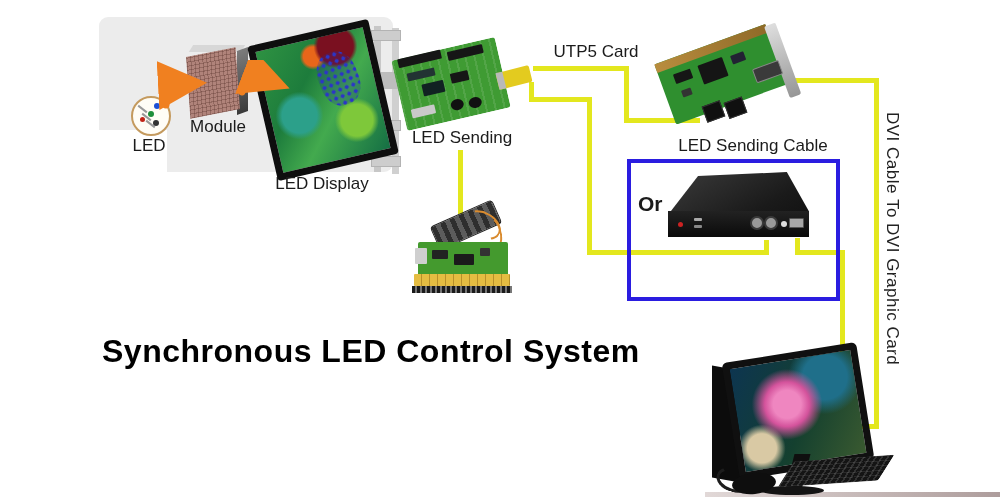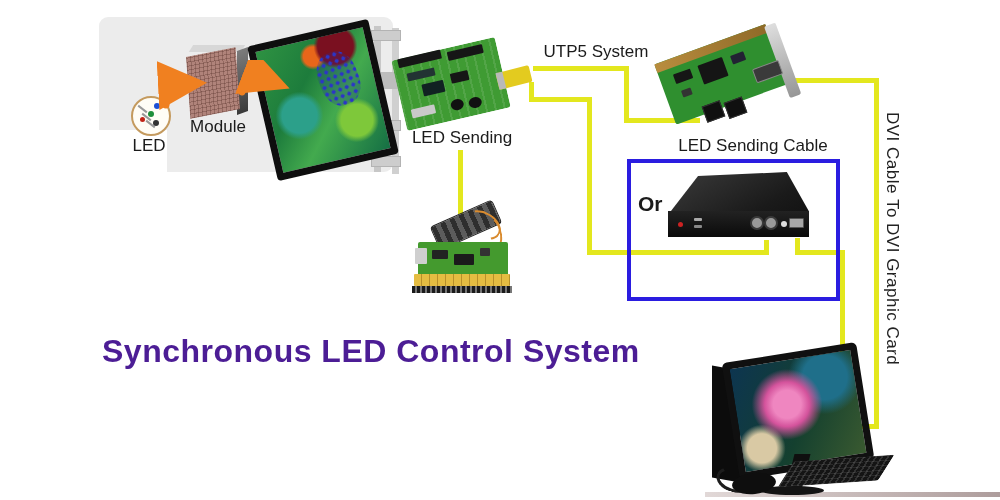--- a/index.html
+++ b/index.html
@@ -3,21 +3,21 @@
 <meta charset="utf-8">
 <style>
   html,body{margin:0;padding:0;background:#fff;}
   .canvas{
     position:relative;width:1000px;height:500px;background:#fff;overflow:hidden;
     font-family:"Liberation Sans",sans-serif;color:#1b1b1b;
   }
   
   .lbl{position:absolute;font-size:17px;color:#1b1b1b;text-align:center;z-index:6;white-space:nowrap;}
   .title{position:absolute;left:102px;top:333px;width:580px;font-size:32px;font-weight:700;
-         letter-spacing:.5px;color:#4c1d95;z-index:6;white-space:nowrap;}
+         letter-spacing:.5px;color:#000000;z-index:6;white-space:nowrap;}
   .or-lbl{position:absolute;left:638px;top:192px;width:40px;font-size:21px;font-weight:700;z-index:6;}
   .vert-lbl{position:absolute;left:882px;top:112px;height:290px;writing-mode:vertical-rl;
             font-size:17px;color:#222;z-index:6;letter-spacing:.5px;}
   
   .cab{position:absolute;background:var(--cable,#e3e71e);z-index:1;}
   
   .blue-rect{position:absolute;left:627px;top:159px;width:205px;height:134px;
              border:4px solid var(--highlight_box,#2a1de0);z-index:1;}
   
   .panel{position:absolute;left:99px;top:17px;width:294px;height:155px;background:#ececec;
@@ -160,20 +160,21 @@
   <div class="scaf-bar" style="left:392px;top:28px;width:7px;height:146px;background:#d0d0d0;"></div>
   <div class="scaf-rung" style="left:371px;top:30px;width:28px;height:9px;"></div>
   <div class="scaf-rung" style="left:371px;top:76px;width:28px;height:9px;"></div>
   <div class="scaf-rung" style="left:371px;top:120px;width:28px;height:9px;"></div>
   <div class="scaf-rung" style="left:371px;top:156px;width:28px;height:9px;"></div>
   <div class="scaf-stub"></div>
 
   <div class="monitor">
     <div class="grapes"></div>
   </div>
+  <div class="lbl" style="left:266px;top:174px;width:112px;">LED Display</div>
 
   <div class="cab" style="left:533px;top:66px;width:96px;height:5px;"></div>
   <div class="cab" style="left:624px;top:66px;width:5px;height:57px;"></div>
   <div class="cab" style="left:624px;top:118px;width:76px;height:5px;"></div>
 
   <div class="cab" style="left:529px;top:82px;width:5px;height:20px;"></div>
   <div class="cab" style="left:529px;top:97px;width:63px;height:5px;"></div>
   <div class="cab" style="left:587px;top:97px;width:5px;height:158px;"></div>
   <div class="cab" style="left:587px;top:250px;width:182px;height:5px;"></div>
   <div class="cab" style="left:764px;top:240px;width:5px;height:14px;"></div>
@@ -195,21 +196,21 @@
     <div class="chip" style="left:12px;top:20px;width:28px;height:8px;background:#233;"></div>
     <div class="chip" style="left:24px;top:34px;width:22px;height:12px;background:#122;"></div>
     <div class="chip" style="left:54px;top:30px;width:18px;height:10px;"></div>
     <div class="chip" style="left:48px;top:56px;width:13px;height:11px;border-radius:50%;background:#111;"></div>
     <div class="chip" style="left:66px;top:58px;width:13px;height:11px;border-radius:50%;background:#111;"></div>
     <div class="chip" style="left:8px;top:56px;width:24px;height:9px;background:#c9c9c9;"></div>
   </div>
   <div class="rj45-plug"></div>
   <div class="lbl" style="left:398px;top:128px;width:128px;">LED Sending</div>
 
-  <div class="lbl" style="left:541px;top:42px;width:110px;">UTP5 System</div>
+  <div class="lbl" style="left:541px;top:42px;width:110px;">UTP5 Card</div>
 
   <div class="hub">
     <div class="hub-bundle"></div>
     <div class="wirearc" style="left:52px;top:6px;transform:rotate(30deg);"></div>
     <div class="wirearc" style="left:58px;top:16px;transform:rotate(80deg);"></div>
     <div class="hub-pcb">
       <div class="chip" style="left:14px;top:8px;width:16px;height:9px;background:#222;"></div>
       <div class="chip" style="left:36px;top:12px;width:20px;height:11px;background:#1b1b1b;"></div>
       <div class="chip" style="left:62px;top:6px;width:10px;height:8px;background:#333;"></div>
       <div class="chip" style="left:-3px;top:6px;width:12px;height:16px;background:#cfcfcf;"></div>

